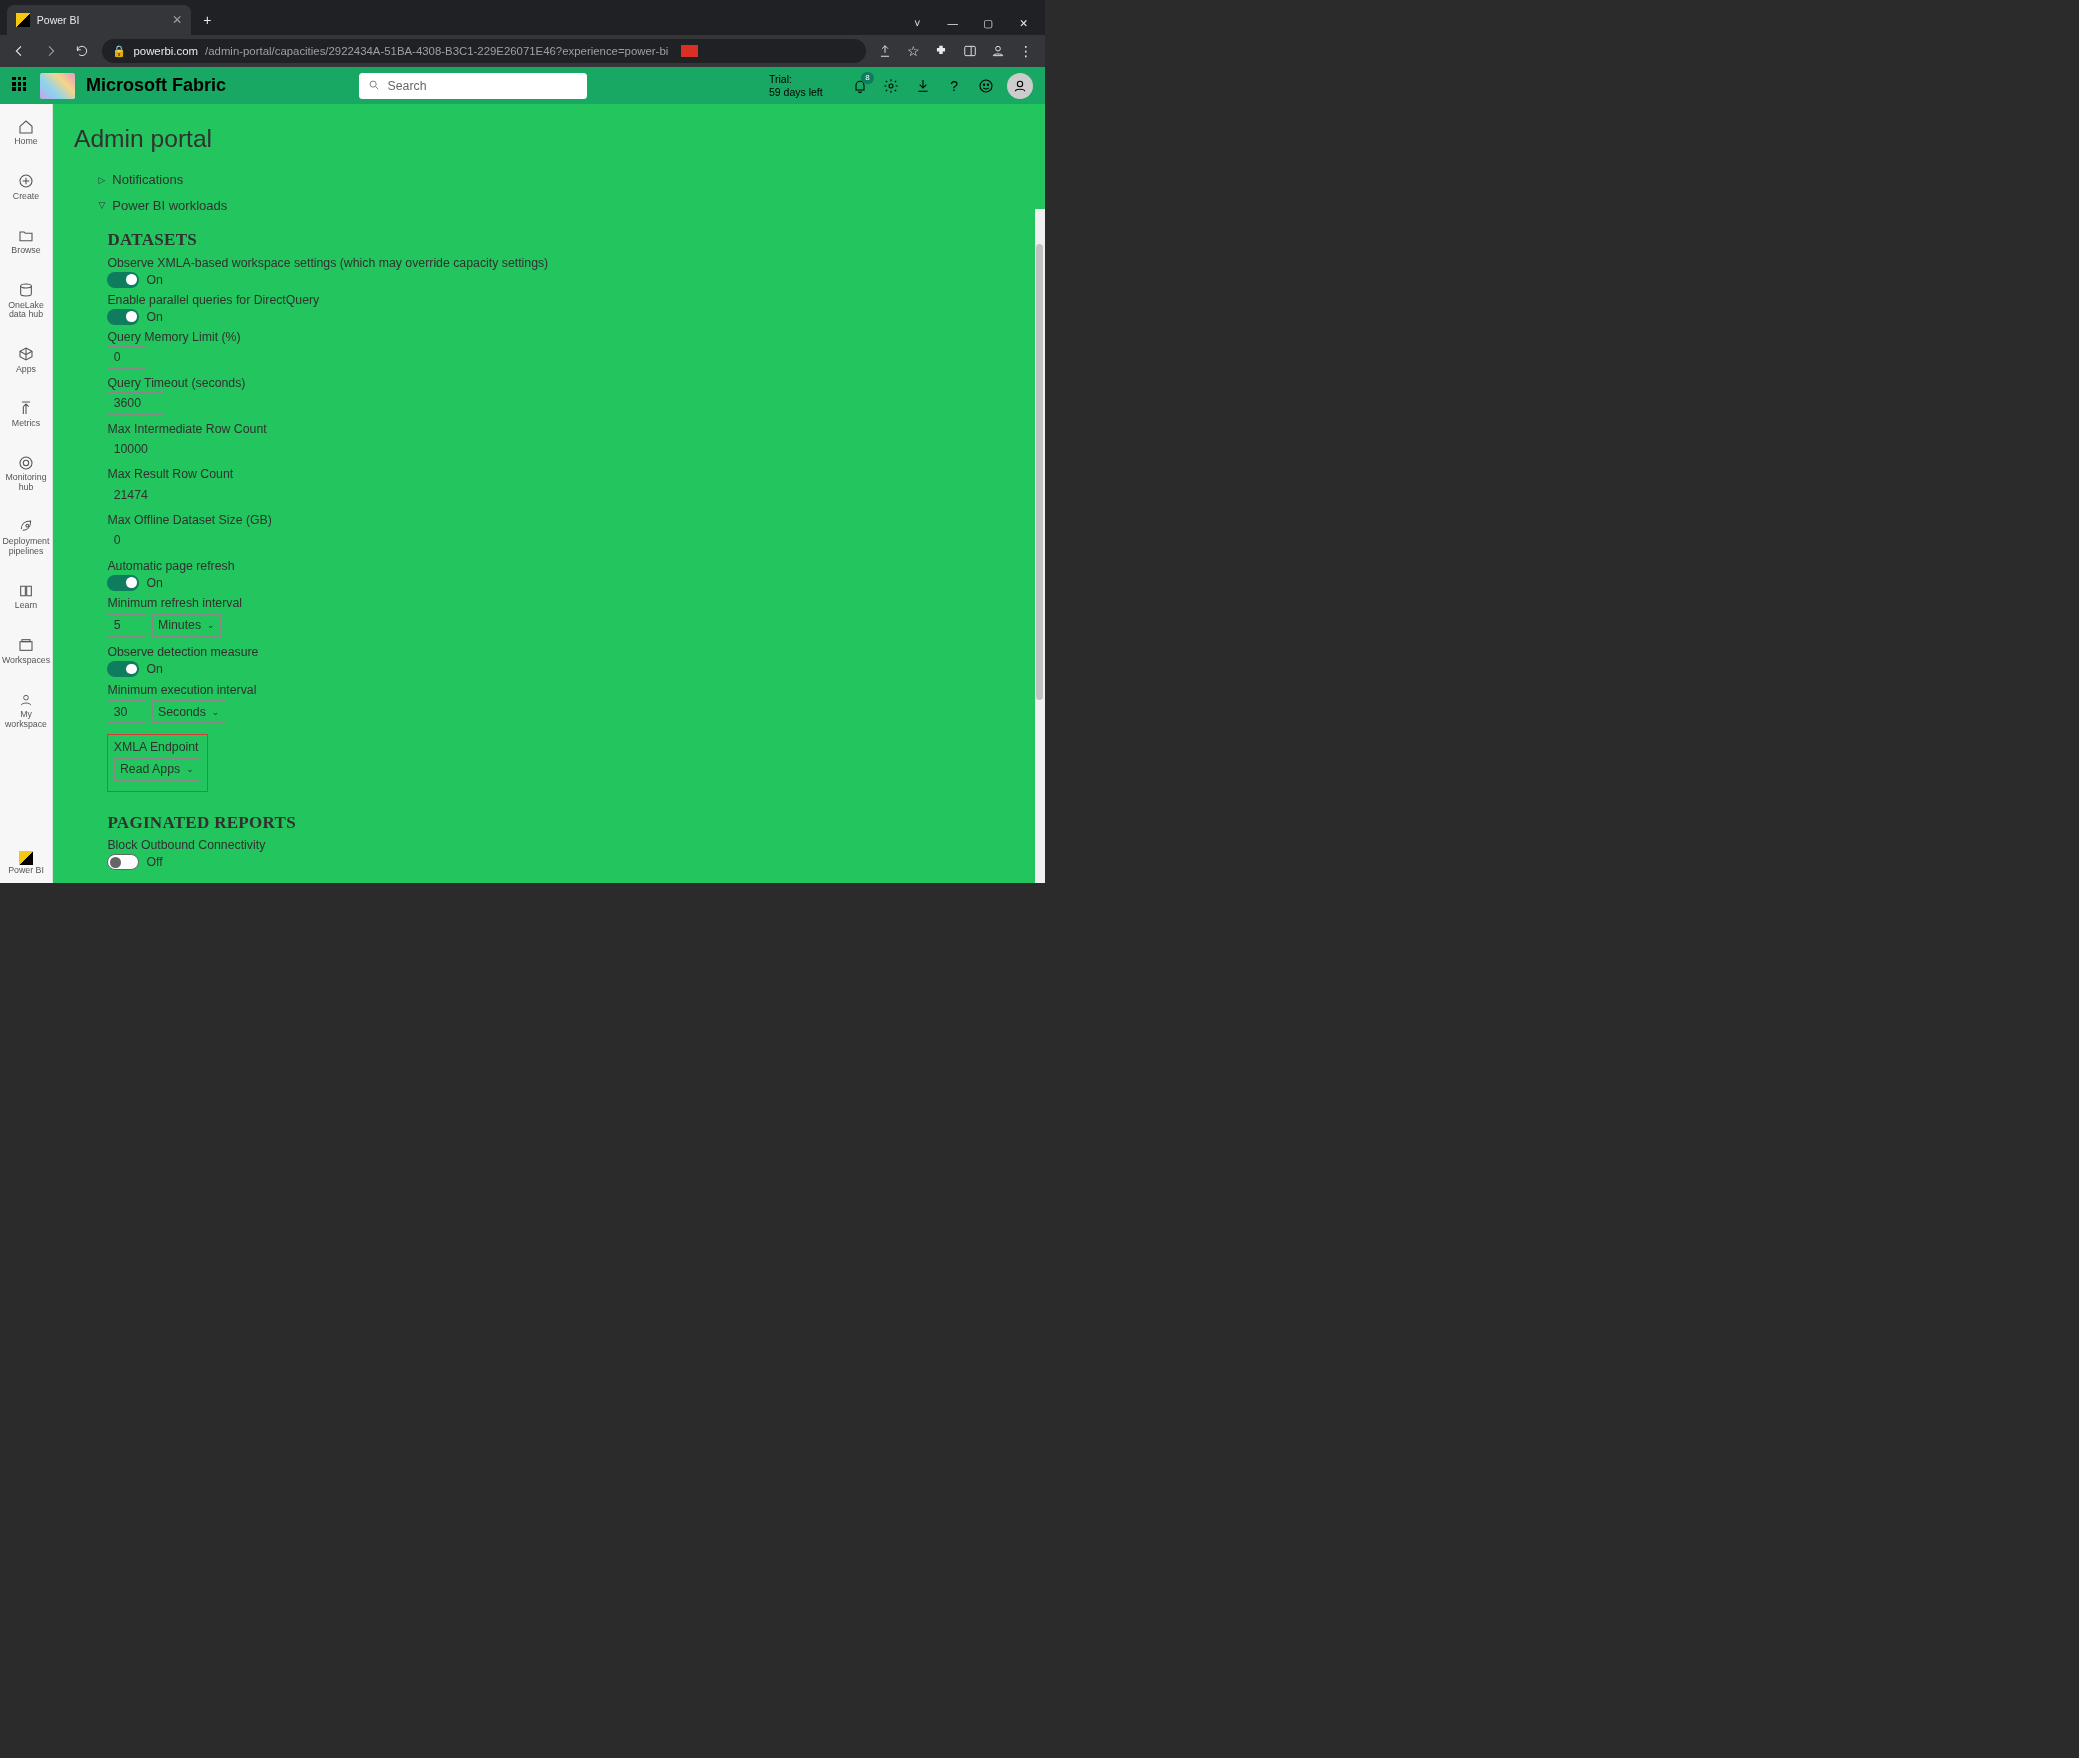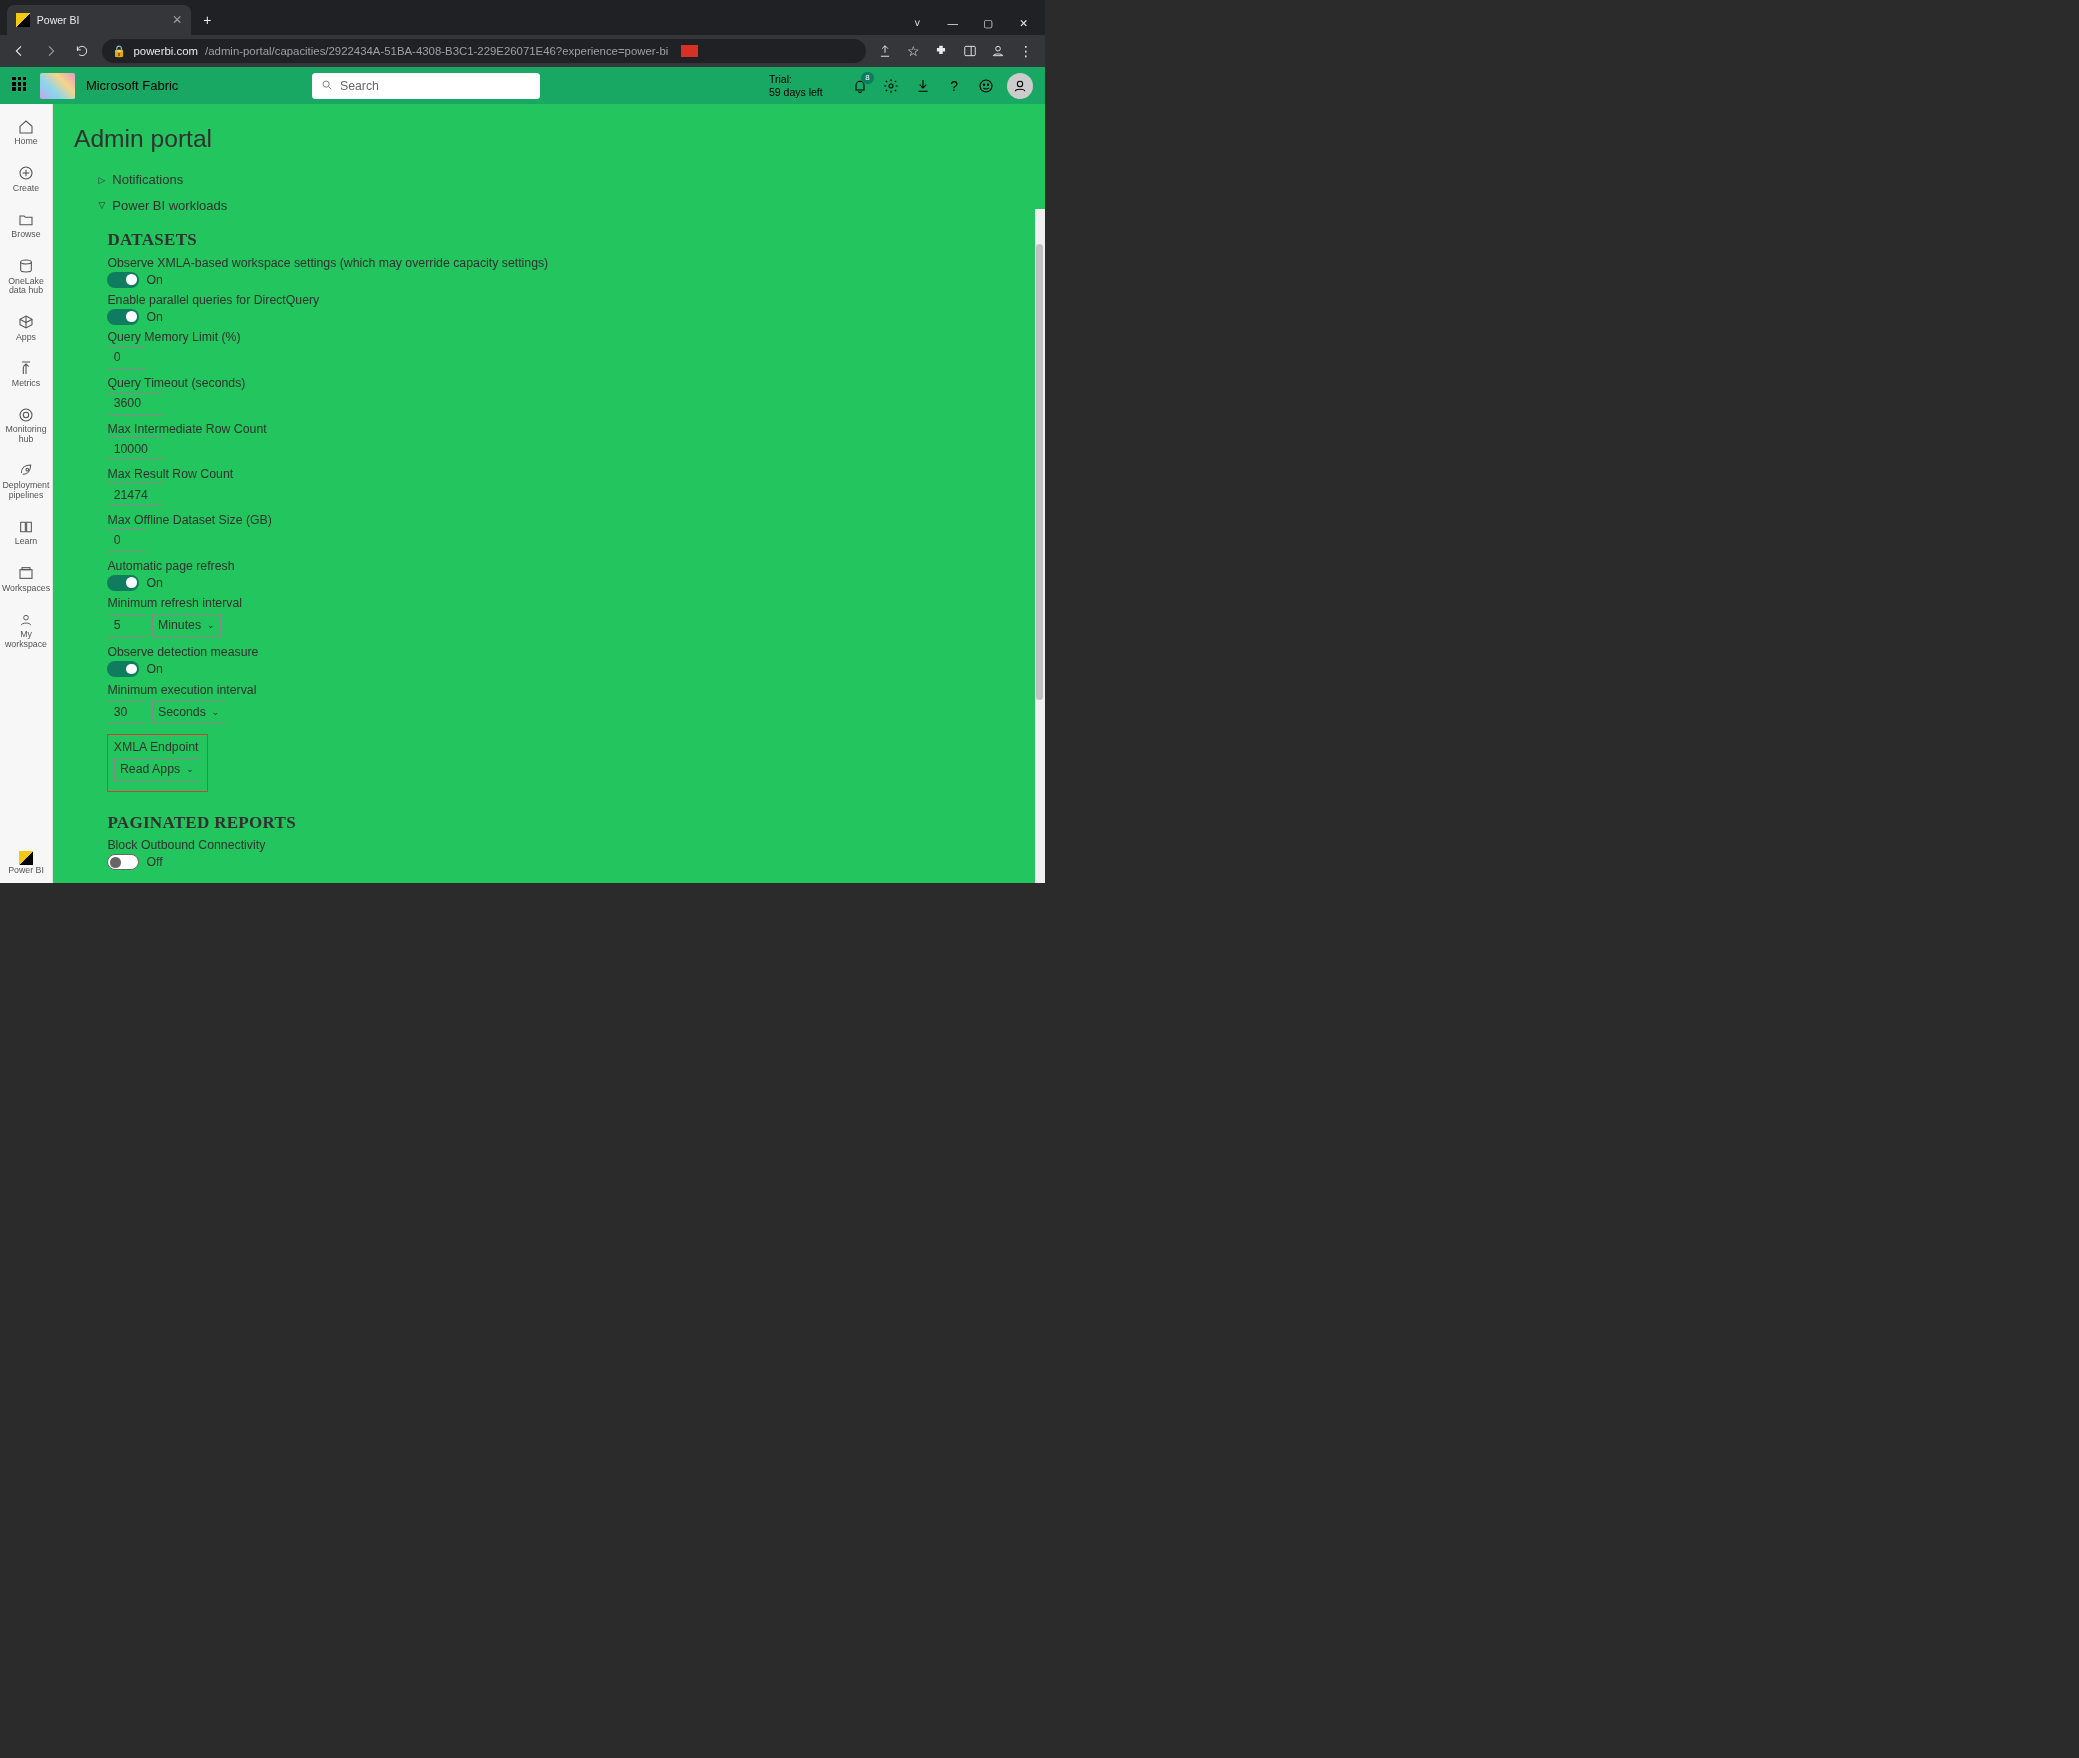--- a/index.html
+++ b/index.html
@@ -22,31 +22,31 @@
 .url .domainpart { color: #e8eaed; }
 .url .redbox { width: 17.6px; height: 12.3px; background: #d93025; margin-left: 5.3px; }
 .chromeicons { display: flex; gap: 3.5px; }
 .chromeicons div { width: 24.6px; height: 24.6px; display: flex; align-items: center; justify-content: center; color: #e8eaed; }
 
 
 .fabric-header { height: 37px; background: #18a864; display: flex; align-items: center; padding: 0 12.3px; gap: 10.5px; color: #000; }
 .app-launcher { width: 17.6px; height: 17.6px; display: grid; grid-template-columns: repeat(3,3.5px); grid-template-rows: repeat(3,3.5px); gap: 1.8px; }
 .app-launcher span { background: #000; }
 .logo { width: 35px; height: 26px; background: linear-gradient(45deg,#c3a5e8,#8bd4f0,#f5d58a,#e89ac5); border-radius: 1.8px; }
-.brand { font-size: 13px; font-weight: 400; }
+.brand { font-size: 18px; font-weight: 700; }
 .searchbox { width: 228px; height: 26px; background: #fff; border-radius: 3.5px; margin-left: 123px; display: flex; align-items: center; padding: 0 8.8px; gap: 7px; color: #666; font-size: 12.3px; }
 .trial { margin-left: auto; font-size: 10.5px; line-height: 1.2; }
 .hdr-icons { display: flex; gap: 10.5px; align-items: center; margin-left: 16px; }
 .hdr-icon { width: 21px; height: 21px; display: flex; align-items: center; justify-content: center; position: relative; }
 .badge { position: absolute; top: -3.5px; right: -3.5px; background: #0f7b5f; color: #fff; border-radius: 50%; width: 12.3px; height: 12.3px; font-size: 8px; display: flex; align-items: center; justify-content: center; }
 .avatar { width: 26px; height: 26px; border-radius: 50%; background: #ccc; display: flex; align-items: center; justify-content: center; }
 
 
 .body { flex: 1; display: flex; overflow: hidden; }
-.leftnav { width: 53px; background: #f7f7f7; border-right: 0.9px solid #e0e0e0; display: flex; flex-direction: column; align-items: center; padding-top: 8.8px; gap: 5px; }
+.leftnav { width: 53px; background: #f7f7f7; border-right: 0.9px solid #e0e0e0; display: flex; flex-direction: column; align-items: center; padding-top: 8.8px; gap: 13px; }
 .navitem { width: 53px; padding: 5.3px 0 7px; display: flex; flex-direction: column; align-items: center; gap: 1.8px; color: #555; font-size: 8.8px; text-align: center; line-height: 1.1; }
 .navitem .ic { width: 17.6px; height: 17.6px; display: flex; align-items: center; justify-content: center; font-size: 14px; }
 .leftnav .spacer { flex: 1; }
 
 .content { flex: 1; padding: 21px 0 0 21px; display: flex; flex-direction: column; position: relative; overflow: hidden; }
 .page-title { font-size: 24.6px; font-weight: 300; color: #323130; margin-bottom: 14px; }
 .cols { display: flex; flex: 1; overflow: hidden; }
 .side { width: 195px; }
 .side-item { padding: 7px 23px; font-size: 12.3px; color: #323130; }
 .side-item.active { background: #edebe9; }

